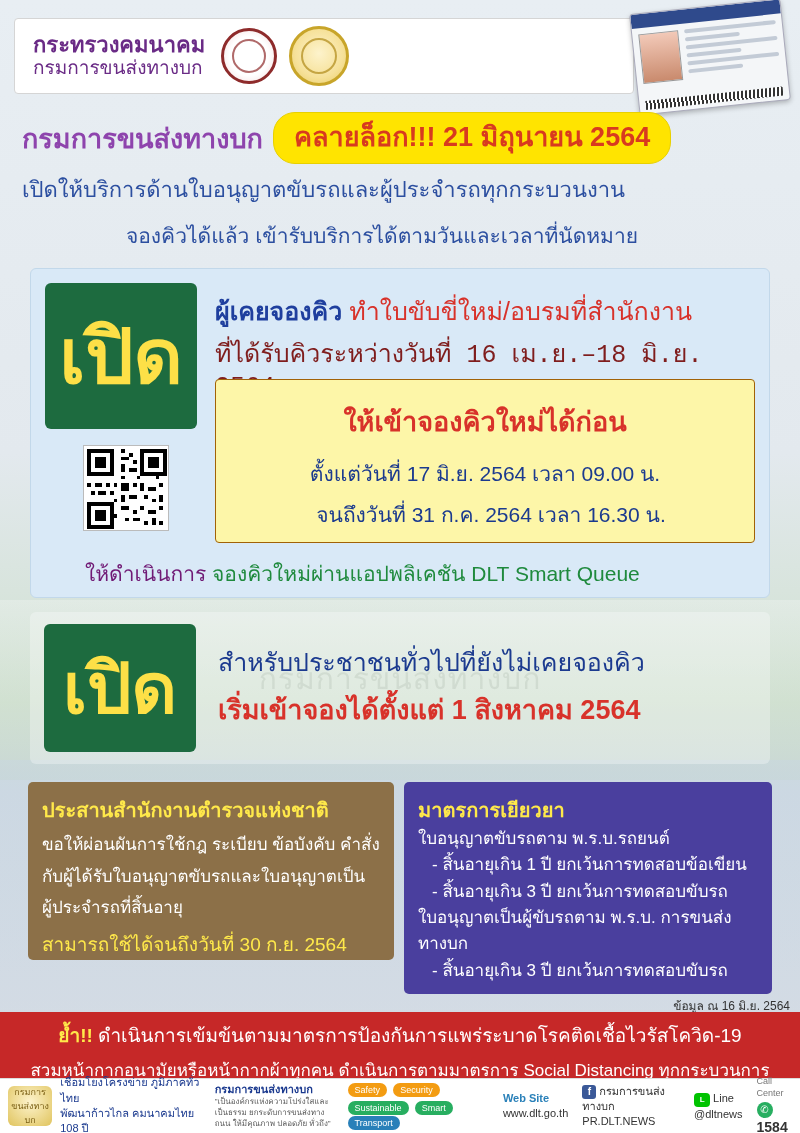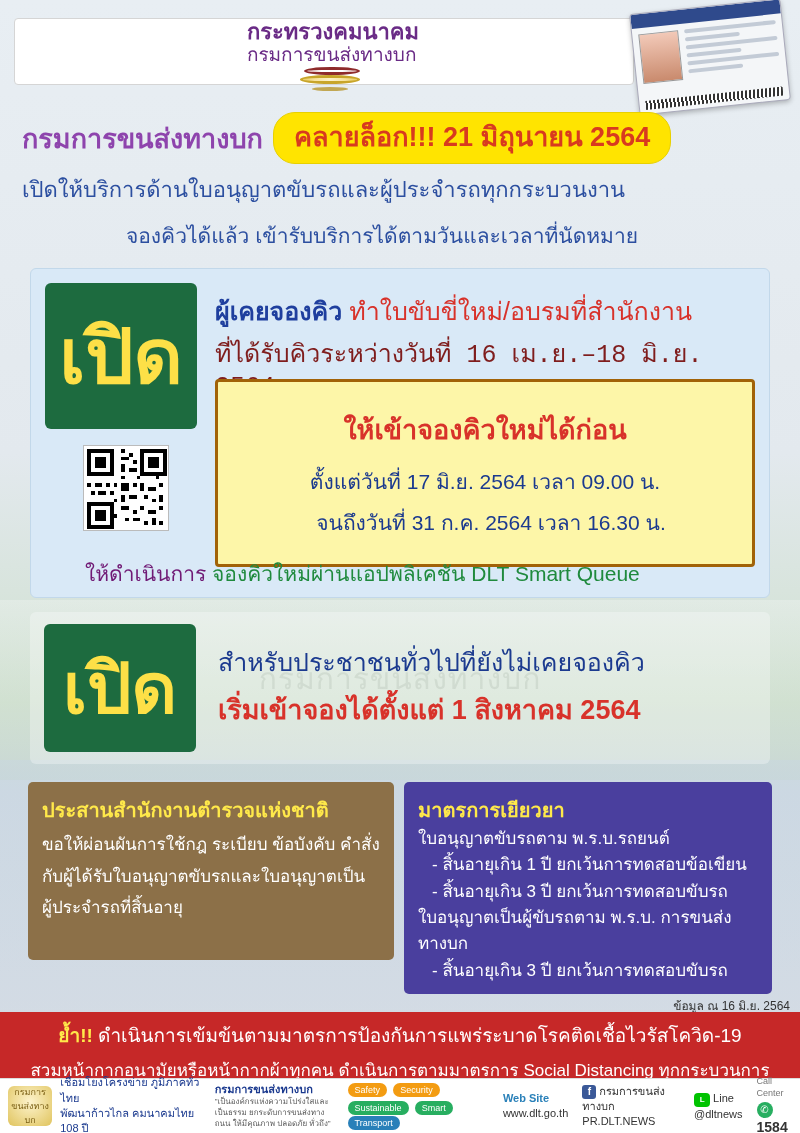--- a/index.html
+++ b/index.html
@@ -18,24 +18,24 @@
   
   .bg-band1 { position:absolute; left:0; top:600px; width:800px; height:180px; background:linear-gradient(180deg,rgba(255,255,255,0.25),rgba(190,210,190,0.35)); }
   .bg-band2 { position:absolute; left:0; top:760px; width:800px; height:260px; background:linear-gradient(180deg,rgba(200,215,225,0.5),rgba(205,215,225,0.2)); }
   .bg-ghost {
     position:absolute; left:0; top:655px; width:800px; text-align:center;
     font-size:30px; color:rgba(120,140,120,0.25); letter-spacing:1px;
   }
 
   
   .header {
-    position: absolute; left: 14px; top: 18px; width: 620px; height: 67px;
+    position: absolute; left: 14px; top: 18px; width: 620px; height: 76px;
     background: #ffffff; border-radius: 4px;
     border: 1px solid #d5d5d5;
-    display: flex; align-items: center; flex-direction: column;
+    display: flex; align-items: center;
   }
   .header-text { margin-left: 18px; }
   .header-line1 { color: #6a2b86; font-size: 22px; font-weight: bold; line-height: 1.15; }
   .header-line2 { color: #6a2b86; font-size: 19px; line-height: 1.2; }
   .seal {
     width: 56px; height: 56px; border-radius: 50%;
     border: 3px solid #8e2b2b; margin-left: 16px;
     background: radial-gradient(circle at 50% 50%, #fff 0%, #fff 55%, #f3dada 100%);
     position: relative;
   }
@@ -92,23 +92,23 @@
     position:absolute; background:#1d6b3f; color:#fde047;
     font-weight:bold; display:flex; align-items:center; justify-content:center;
     border-radius:6px;
   }
   .badge1 { left:14px; top:14px; width:152px; height:146px; font-size:76px; }
   .b1-l1 { position:absolute; left:184px; top:22px; font-size:25px; }
   .b1-l1 b { color:#1f3f9e; }
   .b1-l1 span { color:#d8322a; }
   .b1-l2 { position:absolute; left:184px; top:64px; font-size:25px; color:#7f1d1d;font-family:Liberation Mono, monospace; }
   .yellowbox {
-    position:absolute; left:184px; top:110px; width:540px; height:188px;
-    background:#fdf6a8; border:3px solid #a16207; border-radius:4px;
-    text-align:center; padding-top:26px;
+    position:absolute; left:184px; top:110px; width:540px; height:164px;
+    background:#fdf6a8; border:1px solid #a16207; border-radius:4px;
+    text-align:center; padding-top:20px;
   }
   .yb-title { color:#d8322a; font-size:27px; font-weight:bold; }
   .yb-l1 { color:#1b3a8f; font-size:21px; margin-top:14px; }
   .yb-l2 { color:#1b3a8f; font-size:21px; margin-top:8px;margin-left:12px; }
   .qr {
     position:absolute; left:52px; top:176px; width:86px; height:86px;
     background:#fff; padding:3px; border:1px solid #bbb;
   }
   .qr svg { display:block; }
   .b1-foot { position:absolute; left:54px; top:288px; font-size:21px; }
@@ -292,20 +292,21 @@
     <div class="open-badge badge2">เปิด</div>
     <div class="b2-l1">สำหรับประชาชนทั่วไปที่ยังไม่เคยจองคิว</div>
     <div class="b2-l2">เริ่มเข้าจองได้ตั้งแต่ 1 สิงหาคม 2564</div>
   </div>
 
   <div class="box-left">
     <div class="t">ประสานสำนักงานตำรวจแห่งชาติ</div>
     <div class="p">ขอให้ผ่อนผันการใช้กฎ ระเบียบ ข้อบังคับ คำสั่ง</div>
     <div class="p">กับผู้ได้รับใบอนุญาตขับรถและใบอนุญาตเป็น</div>
     <div class="p">ผู้ประจำรถที่สิ้นอายุ</div>
+    <div class="b">สามารถใช้ได้จนถึงวันที่ 30 ก.ย. 2564</div>
   </div>
 
   <div class="box-right">
     <div class="t">มาตรการเยียวยา</div>
     <div class="p">ใบอนุญาตขับรถตาม พ.ร.บ.รถยนต์</div>
     <div class="sub">- สิ้นอายุเกิน 1 ปี ยกเว้นการทดสอบข้อเขียน</div>
     <div class="sub">- สิ้นอายุเกิน 3 ปี ยกเว้นการทดสอบขับรถ</div>
     <div class="p">ใบอนุญาตเป็นผู้ขับรถตาม พ.ร.บ. การขนส่งทางบก</div>
     <div class="sub">- สิ้นอายุเกิน 3 ปี ยกเว้นการทดสอบขับรถ</div>
   </div>

